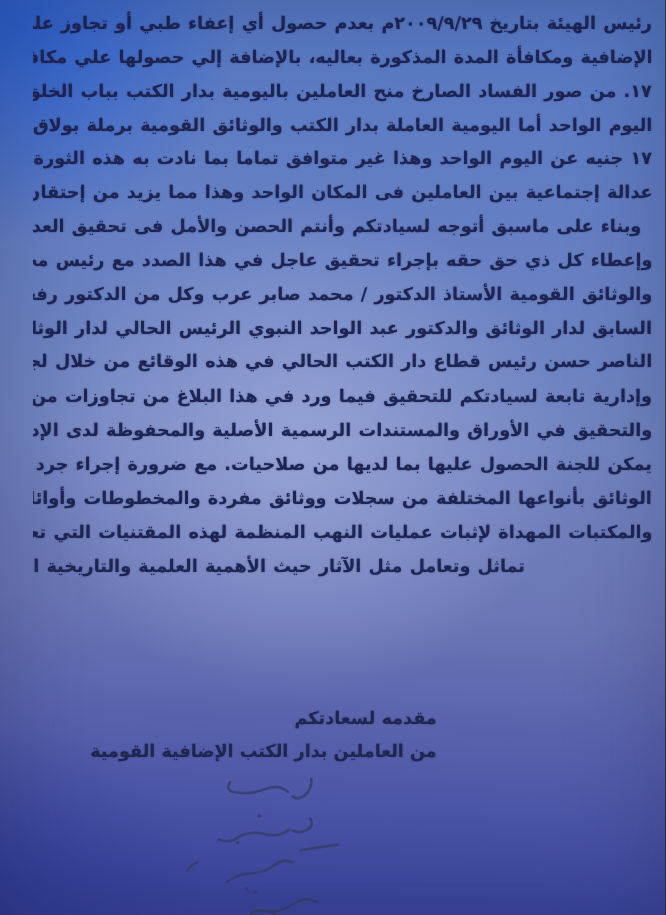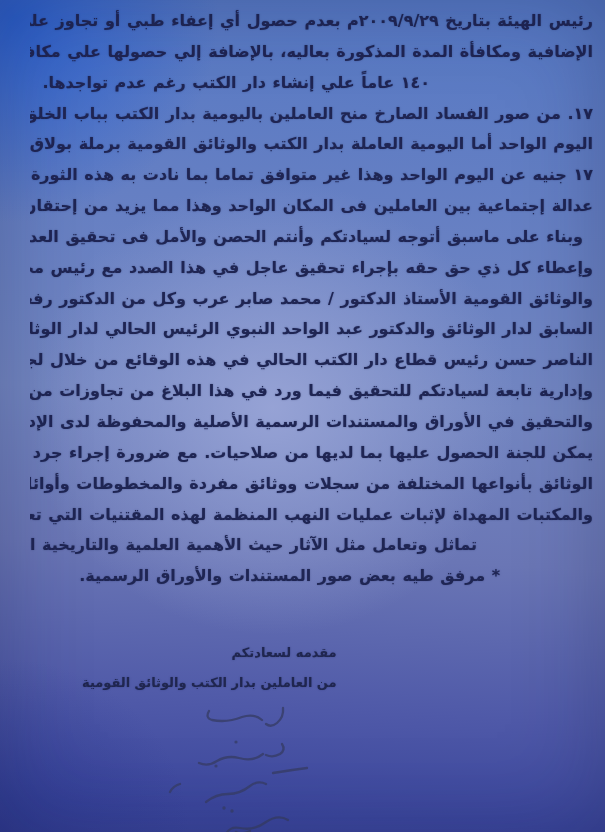--- a/index.html
+++ b/index.html
@@ -33,61 +33,59 @@
   }
   .ln.end{text-align:right;text-align-last:right;}
   .ln.indent{text-indent:10px;}
   .pr163{padding-right:163px;}
   .pr6{padding-right:6px;}
   .pr116{padding-right:116px;}
   .pr93{padding-right:93px;}
   .closing{
     position:absolute;left:82px;top:638px;
     direction:rtl;text-align:right;
-    color:#20264f;font-weight:bold;font-size:13px;line-height:30px;
+    color:#20264f;font-weight:bold;font-size:16px;line-height:30px;
     filter:blur(0.35px);
     text-shadow:0 0 1.5px rgba(30,40,90,0.5);
   }
   .sig-layer{position:absolute;left:120px;top:692px;}
   .sig-layer path{
     fill:none;stroke:#39406f;stroke-width:2.3;
     stroke-linecap:round;stroke-linejoin:round;opacity:0.92;
   }
   .sig-layer .dot{fill:#39406f;stroke:none;opacity:0.9;}
 </style>
 </head>
 <body>
 
 <div id="page">
 
   <div class="paper-text">
     <div class="ln">رئيس الهيئة بتاريخ ٢٠٠٩/٩/٢٩م بعدم حصول أي إعفاء طبي أو تجاوز علي الساعات</div>
     <div class="ln">الإضافية ومكافأة المدة المذكورة بعاليه، بالإضافة إلي حصولها علي مكافأة بمناسبة مرور</div>
-    <div class="ln end pr163">١٤٠ عاماً علي إنشاء دار الكتب رغم عدم تواجدها.</div>
     <div class="ln">١٧. من صور الفساد الصارخ منح العاملين باليومية بدار الكتب بباب الخلق مبلغ ٣٤ عن</div>
     <div class="ln">اليوم الواحد أما اليومية العاملة بدار الكتب والوثائق القومية برملة بولاق فيتم احتساب مبلغ</div>
     <div class="ln">١٧ جنيه عن اليوم الواحد وهذا غير متوافق تماما بما نادت به هذه الثورة الغراءحيث لا يوجد</div>
     <div class="ln">عدالة إجتماعية بين العاملين فى المكان الواحد وهذا مما يزيد من إحتقان جميع العاملين</div>
     <div class="ln indent">وبناء على ماسبق أتوجه لسيادتكم وأنتم الحصن والأمل فى تحقيق العدالة وإظهار الحق</div>
     <div class="ln">وإعطاء كل ذي حق حقه بإجراء تحقيق عاجل في هذا الصدد مع رئيس مجلس إدارة دار الكتب</div>
     <div class="ln">والوثائق القومية الأستاذ الدكتور / محمد صابر عرب وكل من الدكتور رفعت هلال الرئيس</div>
     <div class="ln">السابق لدار الوثائق والدكتور عبد الواحد النبوي الرئيس الحالي لدار الوثائق والدكتور عبد</div>
     <div class="ln">الناصر حسن رئيس قطاع دار الكتب الحالي في هذه الوقائع من خلال لجان قانونية ومالية</div>
     <div class="ln">وإدارية تابعة لسيادتكم للتحقيق فيما ورد في هذا البلاغ من تجاوزات من خلال الإطلاع</div>
     <div class="ln">والتحقيق في الأوراق والمستندات الرسمية الأصلية والمحفوظة لدى الإدارات المعنية والتي</div>
     <div class="ln">يمكن للجنة الحصول عليها بما لديها من صلاحيات. مع ضرورة إجراء جرد شامل لكل من</div>
     <div class="ln">الوثائق بأنواعها المختلفة من سجلات ووثائق مفردة والمخطوطات وأوائل المطبوعات</div>
     <div class="ln">والمكتبات المهداة لإثبات عمليات النهب المنظمة لهذه المقتنيات التي تعتبر ذاكرة الأمة وهي</div>
     <div class="ln end pr116">تماثل وتعامل مثل الآثار حيث الأهمية العلمية والتاريخية التي لاتقدر بمال.</div>
-    <div class="ln end pr93">* مرفق طيه بعض صور المستندات والأوراق الرسمية.</div>
   </div>
 
   <div class="closing">
     <div>مقدمه لسعادتكم</div>
-    <div>من العاملين بدار الكتب والوثائق القومية</div>
+    <div>من العاملين بدار الكتب الإضافية القومية</div>
   </div>
 
   <svg class="sig-layer" width="220" height="140" viewBox="0 0 220 140" aria-label="handwritten-signature-1">
 
     <g>
       <path d="M163 16 q1 9 -6 15 q-6 5 -11 1"></path>
       <path d="M142 28 q-8 -7 -20 -3 q-15 6 -30 3 q-7 -2 -3 -9"></path>
     </g>
 
     <g>

